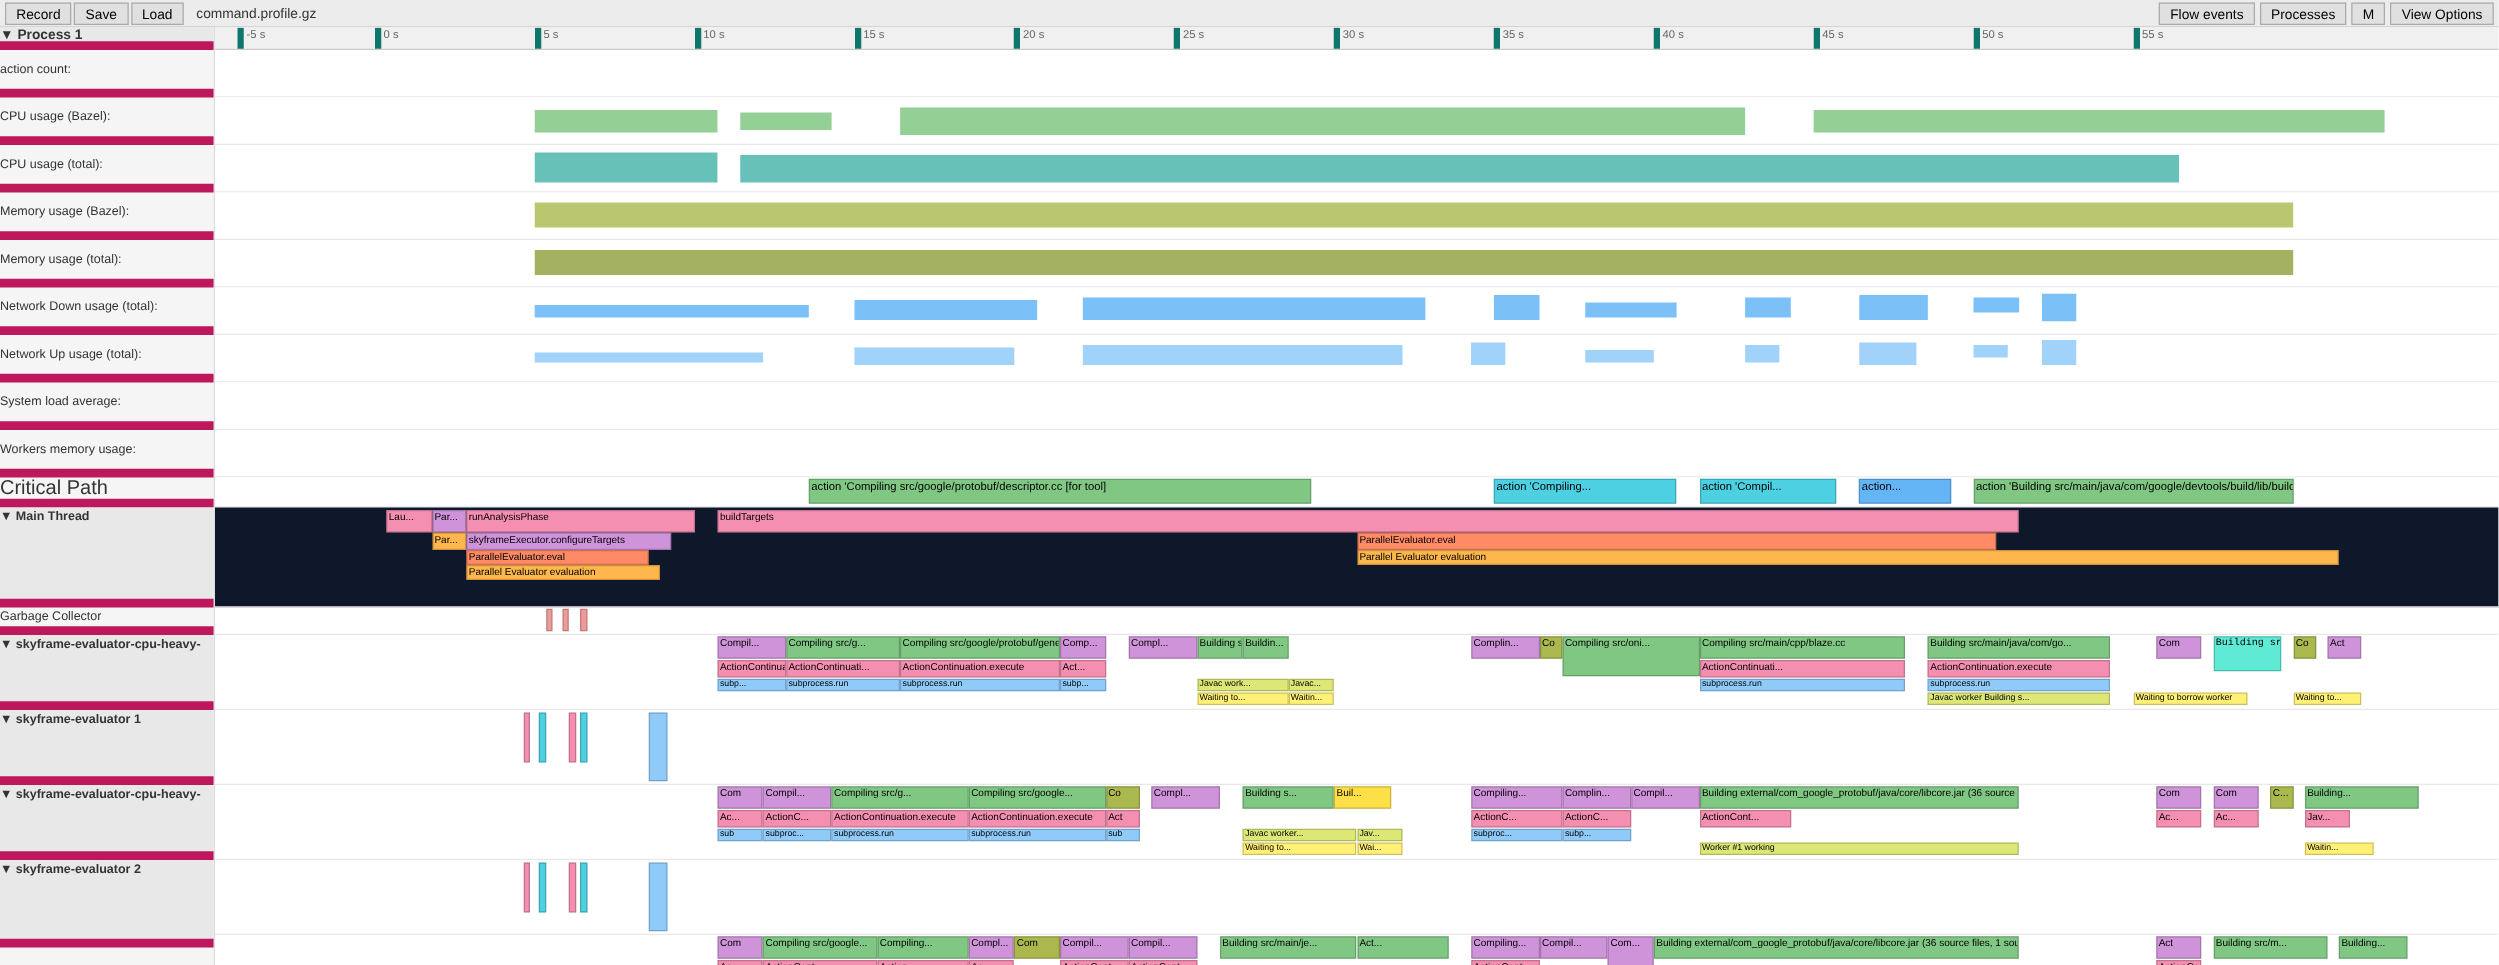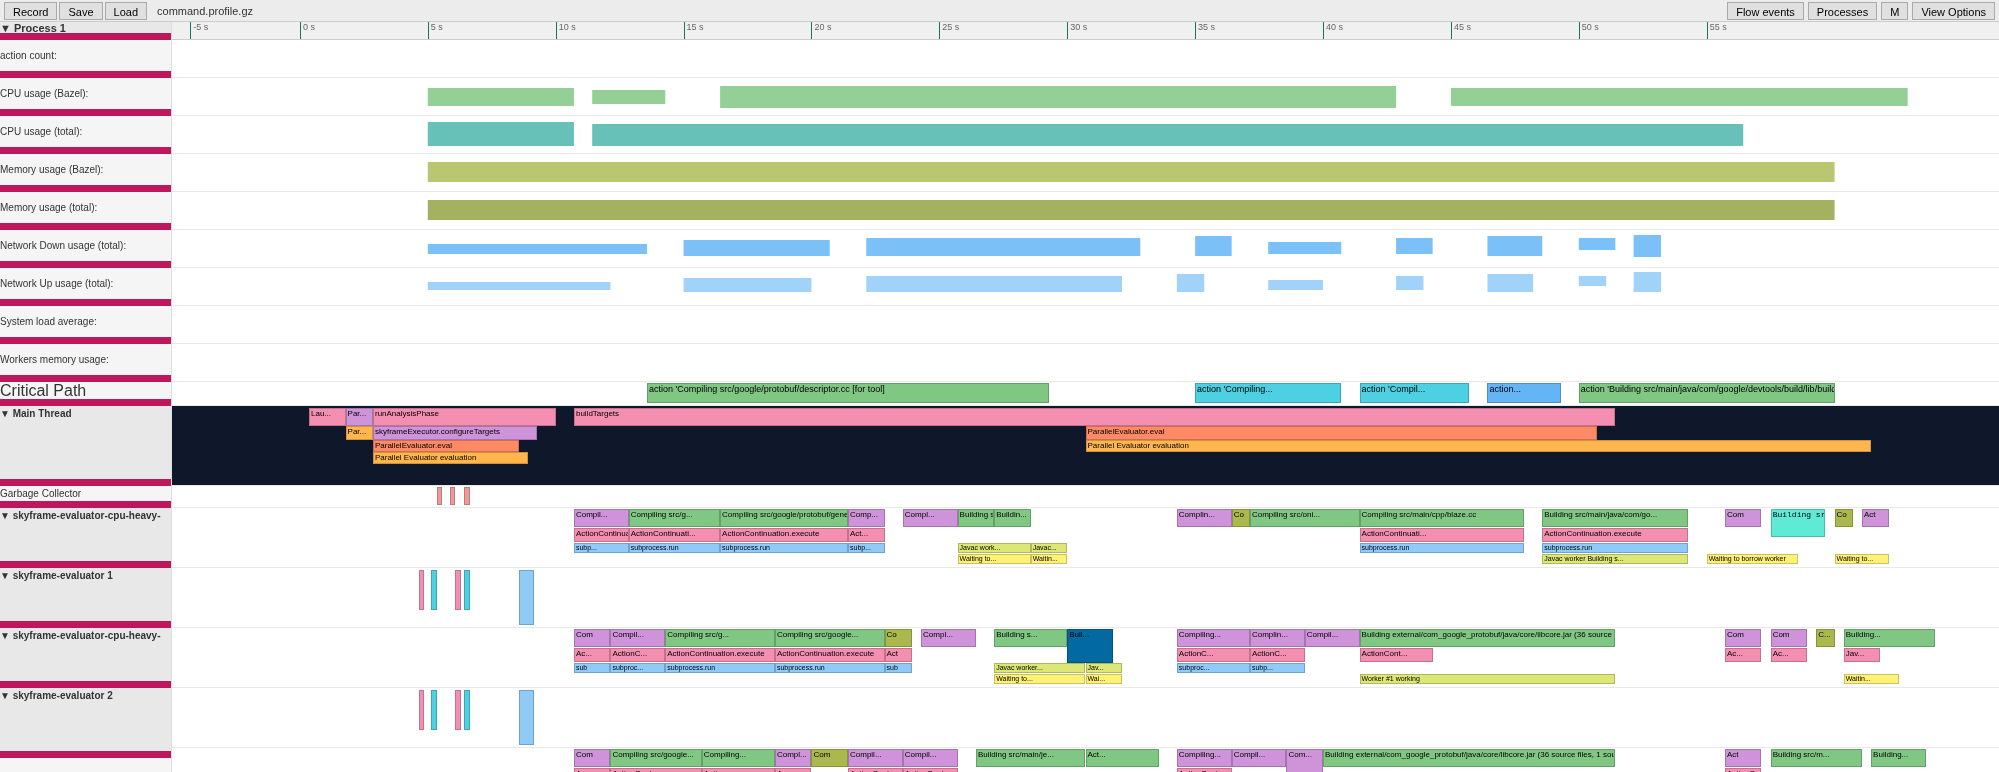--- a/index.html
+++ b/index.html
@@ -109,21 +109,21 @@
       position: relative;
       overflow: hidden;
     }
 
     
     .time-tick {
       position: absolute;
       top: 0;
       font-size: 9px;
       color: #666;
-      border-left: 1px solid #0f766e;
+      border-left: 5px solid #0f766e;
       padding-left: 2px;
       height: 18px;
     }
 
     
     .track-segment {
       position: absolute;
       top: 1px;
       font-size: 9px;
       overflow: hidden;
@@ -370,21 +370,21 @@
 
         <div class="track-segment" style="left:22%; width:3%; height:18px; top:1px; background:#ce93d8; font-size:8px;">Compil...</div>
         <div class="track-segment" style="left:25%; width:5%; height:18px; top:1px; background:#81c784; font-size:8px;">Compiling src/g...</div>
         <div class="track-segment" style="left:30%; width:7%; height:18px; top:1px; background:#81c784; font-size:8px;">Compiling src/google/protobuf/general...</div>
         <div class="track-segment" style="left:37%; width:2%; height:18px; top:1px; background:#ce93d8; font-size:8px;">Comp...</div>
         <div class="track-segment" style="left:40%; width:3%; height:18px; top:1px; background:#ce93d8; font-size:8px;">Compl...</div>
         <div class="track-segment" style="left:43%; width:2%; height:18px; top:1px; background:#81c784; font-size:8px;">Building sr...</div>
         <div class="track-segment" style="left:45%; width:2%; height:18px; top:1px; background:#81c784; font-size:8px;">Buildin...</div>
         <div class="track-segment" style="left:55%; width:3%; height:18px; top:1px; background:#ce93d8; font-size:8px;">Complin...</div>
         <div class="track-segment" style="left:58%; width:1%; height:18px; top:1px; background:#aab84e; font-size:8px;">Co</div>
-        <div class="track-segment" style="left:59%; width:6%; height:18px; top:1px; background:#81c784; font-size:8px;">Compiling src/oni...</div>
+        <div class="track-segment" style="left:59%; width:6%; height:32px; top:1px; background:#81c784; font-size:8px;">Compiling src/oni...</div>
         <div class="track-segment" style="left:65%; width:9%; height:18px; top:1px; background:#81c784; font-size:8px;">Compiling src/main/cpp/blaze.cc</div>
         <div class="track-segment" style="left:75%; width:8%; height:18px; top:1px; background:#81c784; font-size:8px;">Building src/main/java/com/go...</div>
         <div class="track-segment" style="left:85%; width:2%; height:18px; top:1px; background:#ce93d8; font-size:8px;">Com</div>
         <div class="track-segment" style="left:87.5%; width:3%; height:28px; top:1px; background:#5eead4; font-size:8px;font-family:Liberation Mono, monospace;">Building src...</div>
         <div class="track-segment" style="left:91%; width:1%; height:18px; top:1px; background:#aab84e; font-size:8px;">Co</div>
         <div class="track-segment" style="left:92.5%; width:1.5%; height:18px; top:1px; background:#ce93d8; font-size:8px;">Act</div>
 
         <div class="track-segment" style="left:22%; width:3%; height:14px; top:20px; background:#f48fb1; font-size:8px;">ActionContinuati...</div>
         <div class="track-segment" style="left:25%; width:5%; height:14px; top:20px; background:#f48fb1; font-size:8px;">ActionContinuati...</div>
         <div class="track-segment" style="left:30%; width:7%; height:14px; top:20px; background:#f48fb1; font-size:8px;">ActionContinuation.execute</div>
@@ -421,21 +421,21 @@
 
       <div class="timeline-row" style="height:60px; background:#fff; position:relative;">
 
         <div class="track-segment" style="left:22%; width:2%; height:18px; top:1px; background:#ce93d8; font-size:8px;">Com</div>
         <div class="track-segment" style="left:24%; width:3%; height:18px; top:1px; background:#ce93d8; font-size:8px;">Compil...</div>
         <div class="track-segment" style="left:27%; width:6%; height:18px; top:1px; background:#81c784; font-size:8px;">Compiling src/g...</div>
         <div class="track-segment" style="left:33%; width:6%; height:18px; top:1px; background:#81c784; font-size:8px;">Compiling src/google...</div>
         <div class="track-segment" style="left:39%; width:1.5%; height:18px; top:1px; background:#aab84e; font-size:8px;">Co</div>
         <div class="track-segment" style="left:41%; width:3%; height:18px; top:1px; background:#ce93d8; font-size:8px;">Compl...</div>
         <div class="track-segment" style="left:45%; width:4%; height:18px; top:1px; background:#81c784; font-size:8px;">Building s...</div>
-        <div class="track-segment" style="left:49%; width:2.5%; height:34px; top:1px; background:#0369a1; font-size:8px;">Buil...</div>
+        <div class="track-segment" style="left:49%; width:2.5%; height:18px; top:1px; background:#fde047; font-size:8px;">Buil...</div>
         <div class="track-segment" style="left:55%; width:4%; height:18px; top:1px; background:#ce93d8; font-size:8px;">Compiling...</div>
         <div class="track-segment" style="left:59%; width:3%; height:18px; top:1px; background:#ce93d8; font-size:8px;">Complin...</div>
         <div class="track-segment" style="left:62%; width:3%; height:18px; top:1px; background:#ce93d8; font-size:8px;">Compil...</div>
         <div class="track-segment" style="left:65%; width:14%; height:18px; top:1px; background:#81c784; font-size:8px;">Building external/com_google_protobuf/java/core/libcore.jar (36 source fi...</div>
         <div class="track-segment" style="left:85%; width:2%; height:18px; top:1px; background:#ce93d8; font-size:8px;">Com</div>
         <div class="track-segment" style="left:87.5%; width:2%; height:18px; top:1px; background:#ce93d8; font-size:8px;">Com</div>
         <div class="track-segment" style="left:90%; width:1%; height:18px; top:1px; background:#aab84e; font-size:8px;">C...</div>
         <div class="track-segment" style="left:91.5%; width:5%; height:18px; top:1px; background:#81c784; font-size:8px;">Building...</div>
 
         <div class="track-segment" style="left:22%; width:2%; height:14px; top:20px; background:#f48fb1; font-size:8px;">Ac...</div>

